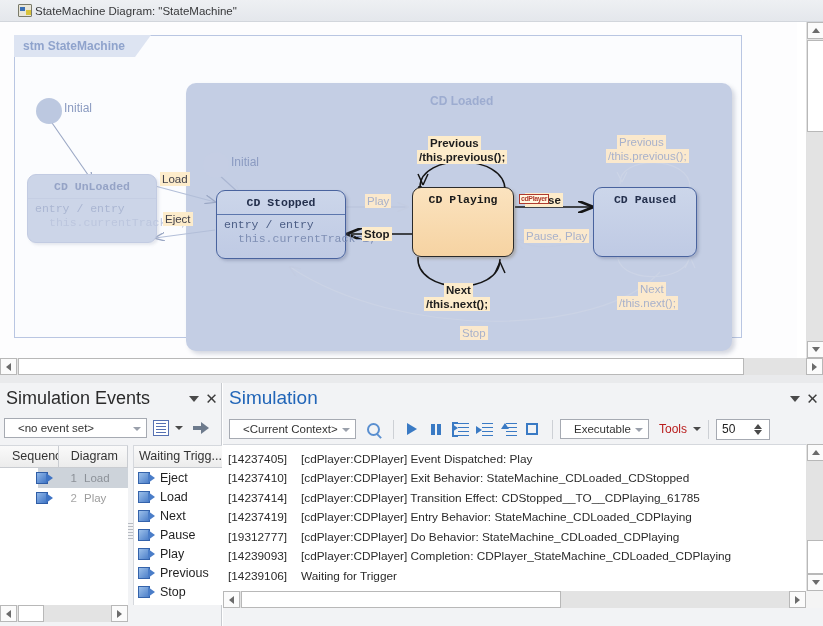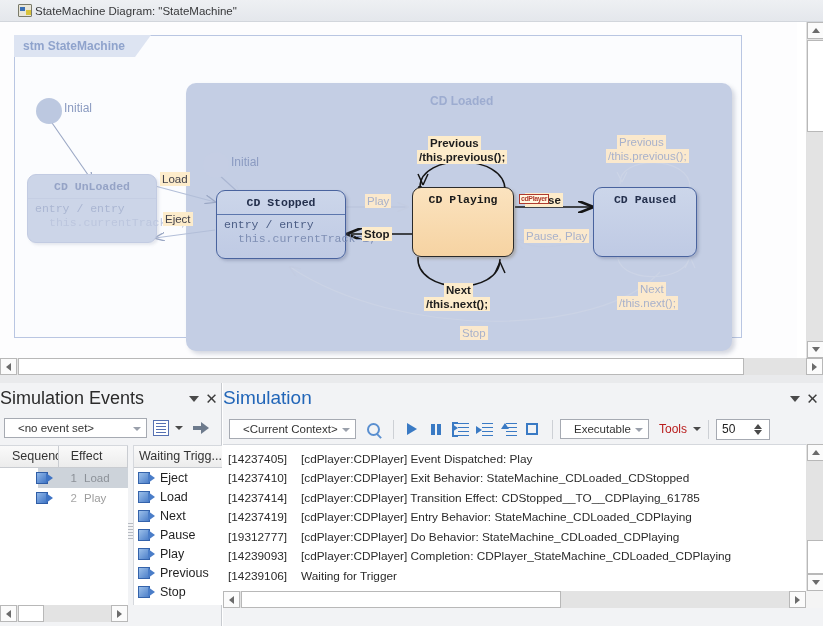--- a/index.html
+++ b/index.html
@@ -176,21 +176,21 @@
 
   
   .panel-events {
     position: absolute; left: 0; top: 383px; width: 222px; height: 243px;
     background: #f2f3f5; border-right: 1px solid #c8cbd0;
   }
   .panel-title-row {
     position: relative; height: 30px; display: flex; align-items: center;
   }
   .panel-title {
-    font-size: 18px; color: #2b2b2b; padding-left: 0; white-space: nowrap;
+    font-size: 18px; color: #2b2b2b; padding-left: 6px; white-space: nowrap;
   }
   .panel-title.blue { color: #2266b8; }
   .panel-btn {
     position: absolute; top: 8px; width: 15px; height: 15px;
     display: flex; align-items: center; justify-content: center;
     color: #4a4a4a; font-size: 12px; cursor: default;
   }
   .caret-dn {
     width: 0; height: 0;
     border-left: 5px solid transparent; border-right: 5px solid transparent;
@@ -533,21 +533,21 @@
         <i class="cb-arrow"></i>
       </div>
       <div class="icon-doc"></div>
       <i class="mini-caret"></i>
       <div class="arrow-right-icon" style="margin-left:4px;"></div>
     </div>
 
     <div class="ev-grid">
       <div class="ev-head">
         <div class="hc" style="width:58px;">Sequence</div>
-        <div class="hc" style="width:70px;">Effect</div>
+        <div class="hc" style="width:70px;">Diagram</div>
       </div>
       <div class="ev-row sel">
         <div class="ev-c-seq">
           <div class="selbg"></div>
           <div class="tag-icon">
               <i class="tg"></i>
               <i class="tp"></i>
             </div>
         </div>
         <div class="ev-c-num">1</div>

